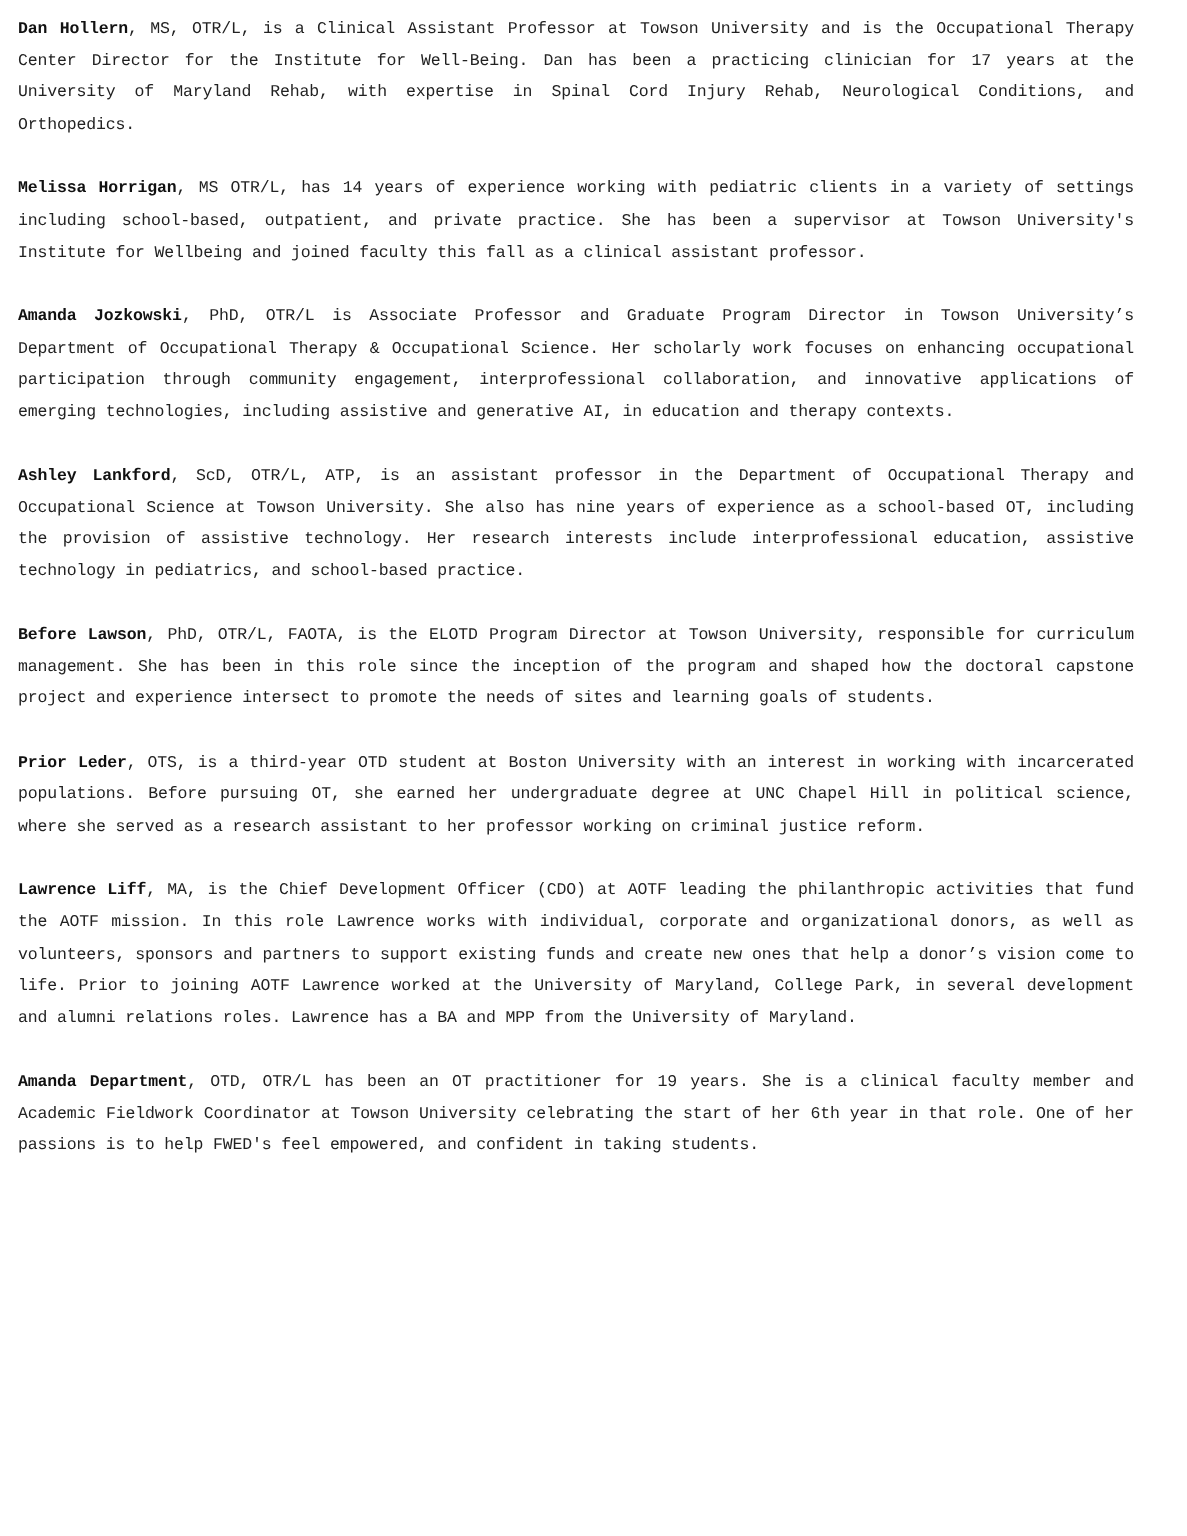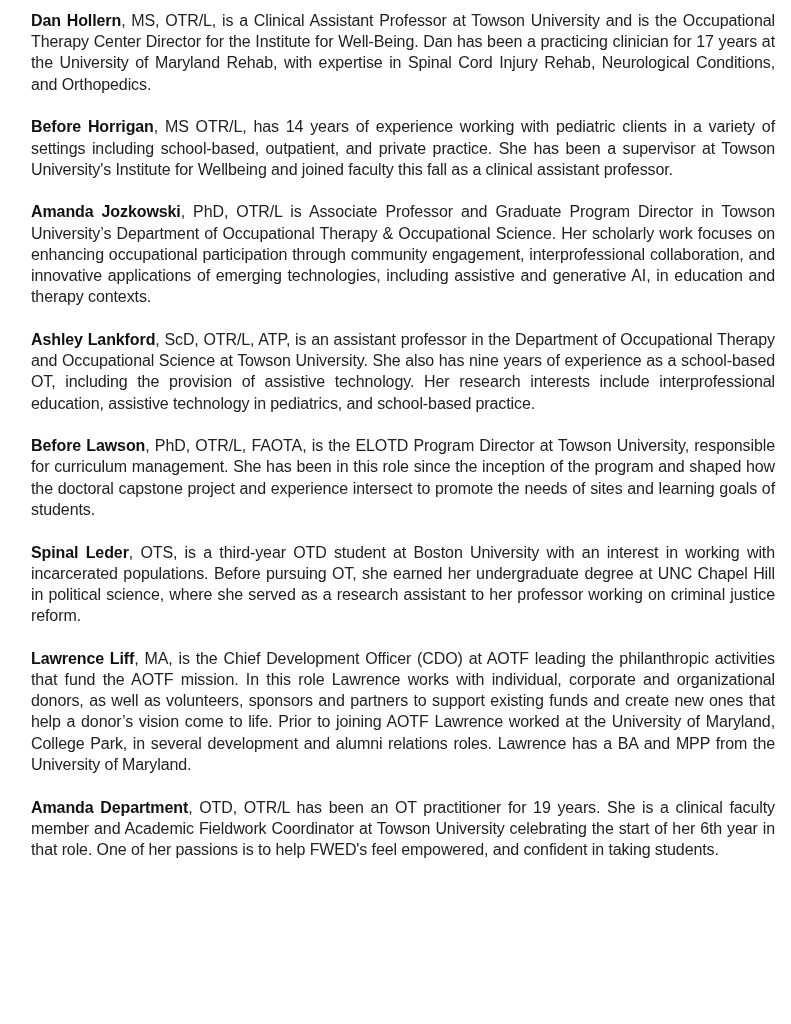--- a/index.html
+++ b/index.html
@@ -8,51 +8,51 @@
       background: #ffffff;
     }
     body {
       width: 791px;
       height: 1024px;
       overflow: hidden;
       position: relative;
     }
     .page {
       position: absolute;
-      left: 31px;
+      left: 12px;
       top: 10px;
       width: 744px;
       color: #222222;
-      font-family: Liberation Sans, sans-serif;
-      font-size: 16px;
+      font-family: Liberation Mono, monospace;
+      font-size: 11px;
       line-height: 21.2px;
       letter-spacing: -0.1px;
     }
     .bio {
       margin: 0 0 21.5px 0;
       text-align: justify;
       text-align-last: left;
     }
     .bio .name {
       font-weight: bold;
       color: #111111;
     }
   </style>
 </head>
 <body>
 
 <div class="page">
   <p class="bio"><span class="name">Dan Hollern</span><span>, MS, OTR/L, is a Clinical Assistant Professor at Towson University and is the Occupational Therapy Center Director for the Institute for Well-Being. Dan has been a practicing clinician for 17 years at the University of Maryland Rehab, with expertise in Spinal Cord Injury Rehab, Neurological Conditions, and Orthopedics.</span></p>
 
-  <p class="bio"><span class="name">Before Horrigan</span><span>, MS OTR/L, has 14 years of experience working with pediatric clients in a variety of settings including school-based, outpatient, and private practice. She has been a supervisor at Towson University's Institute for Wellbeing and joined faculty this fall as a clinical assistant professor.</span></p>
+  <p class="bio"><span class="name">Melissa Horrigan</span><span>, MS OTR/L, has 14 years of experience working with pediatric clients in a variety of settings including school-based, outpatient, and private practice. She has been a supervisor at Towson University's Institute for Wellbeing and joined faculty this fall as a clinical assistant professor.</span></p>
 
   <p class="bio"><span class="name">Amanda Jozkowski</span><span>, PhD, OTR/L is Associate Professor and Graduate Program Director in Towson University’s Department of Occupational Therapy &amp; Occupational Science. Her scholarly work focuses on enhancing occupational participation through community engagement, interprofessional collaboration, and innovative applications of emerging technologies, including assistive and generative AI, in education and therapy contexts.</span></p>
 
   <p class="bio"><span class="name">Ashley Lankford</span><span>, ScD, OTR/L, ATP, is an assistant professor in the Department of Occupational Therapy and Occupational Science at Towson University. She also has nine years of experience as a school-based OT, including the provision of assistive technology. Her research interests include interprofessional education, assistive technology in pediatrics, and school-based practice.</span></p>
 
   <p class="bio"><span class="name">Before Lawson</span><span>, PhD, OTR/L, FAOTA, is the ELOTD Program Director at Towson University, responsible for curriculum management. She has been in this role since the inception of the program and shaped how the doctoral capstone project and experience intersect to promote the needs of sites and learning goals of students.</span></p>
 
-  <p class="bio"><span class="name">Spinal Leder</span><span>, OTS, is a third-year OTD student at Boston University with an interest in working with incarcerated populations. Before pursuing OT, she earned her undergraduate degree at UNC Chapel Hill in political science, where she served as a research assistant to her professor working on criminal justice reform.</span></p>
+  <p class="bio"><span class="name">Prior Leder</span><span>, OTS, is a third-year OTD student at Boston University with an interest in working with incarcerated populations. Before pursuing OT, she earned her undergraduate degree at UNC Chapel Hill in political science, where she served as a research assistant to her professor working on criminal justice reform.</span></p>
 
   <p class="bio"><span class="name">Lawrence Liff</span><span>, MA, is the Chief Development Officer (CDO) at AOTF leading the philanthropic activities that fund the AOTF mission. In this role Lawrence works with individual, corporate and organizational donors, as well as volunteers, sponsors and partners to support existing funds and create new ones that help a donor’s vision come to life. Prior to joining AOTF Lawrence worked at the University of Maryland, College Park, in several development and alumni relations roles. Lawrence has a BA and MPP from the University of Maryland.</span></p>
 
   <p class="bio"><span class="name">Amanda Department</span><span>, OTD, OTR/L has been an OT practitioner for 19 years. She is a clinical faculty member and Academic Fieldwork Coordinator at Towson University celebrating the start of her 6th year in that role. One of her passions is to help FWED's feel empowered, and confident in taking students.</span></p>
 </div>
 
 </body></html>

